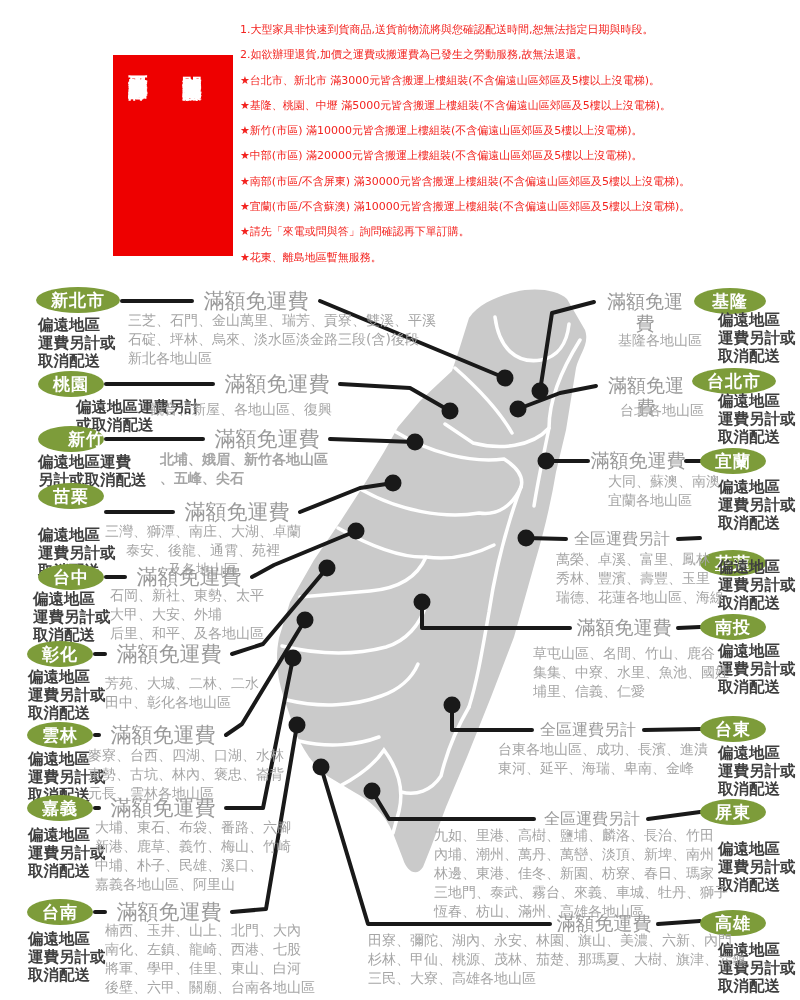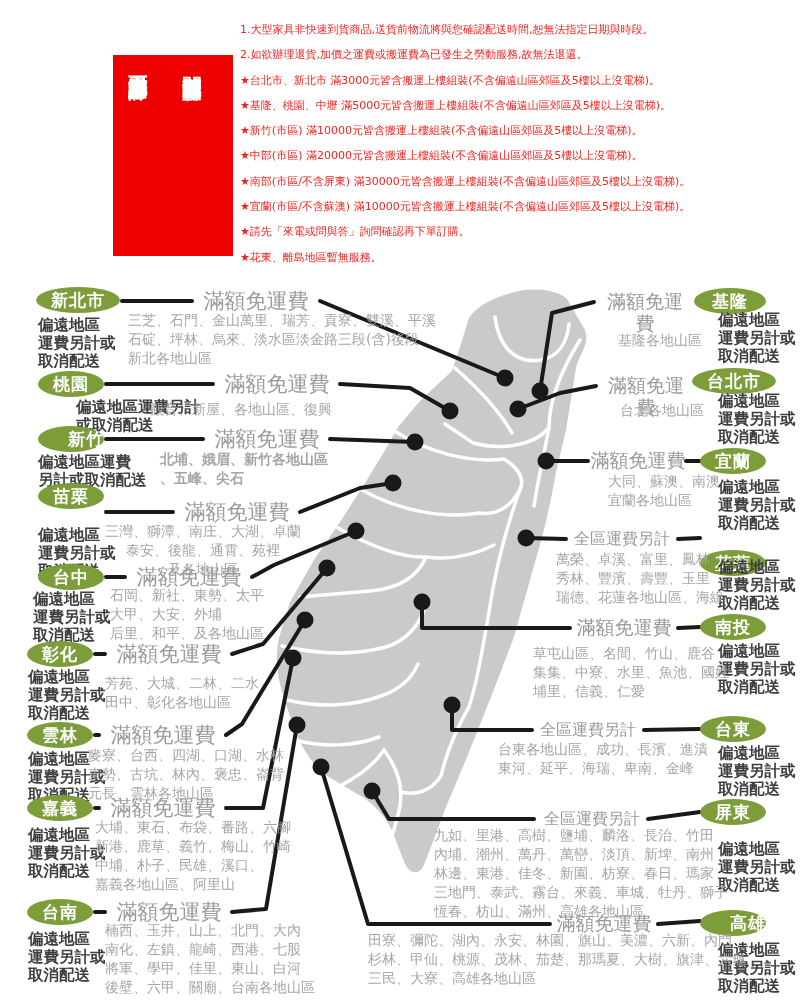--- a/index.html
+++ b/index.html
@@ -267,21 +267,21 @@
     <div class="note" style="left:718px;top:840px;">偏遠地區
 運費另計或
 取消配送</div>
     <div class="areas" style="left:434px;top:826px;">九如、里港、高樹、鹽埔、麟洛、長治、竹田
 內埔、潮州、萬丹、萬巒、淡頂、新埤、南州
 林邊、東港、佳冬、新園、枋寮、春日、瑪家
 三地門、泰武、霧台、來義、車城、牡丹、獅子
 恆春、枋山、滿州、高雄各地山區</div>
   </div>
   <div>
-    <div class="oval" style="left:700px;top:910px;width:66px;text-align:right;">高雄</div>
+    <div class="oval" style="left:700px;top:910px;width:66px;">高雄</div>
     <div class="ctitle t-right" style="left:552px;top:913px;width:104px;">滿額免運費</div>
     <div class="note" style="left:718px;top:941px;">偏遠地區
 運費另計或
 取消配送</div>
     <div class="areas" style="left:368px;top:931px;">田寮、彌陀、湖內、永安、林園、旗山、美濃、六新、內門
 杉林、甲仙、桃源、茂林、茄楚、那瑪夏、大樹、旗津、六龜
 三民、大寮、高雄各地山區</div>
   </div>
 
 </div>

